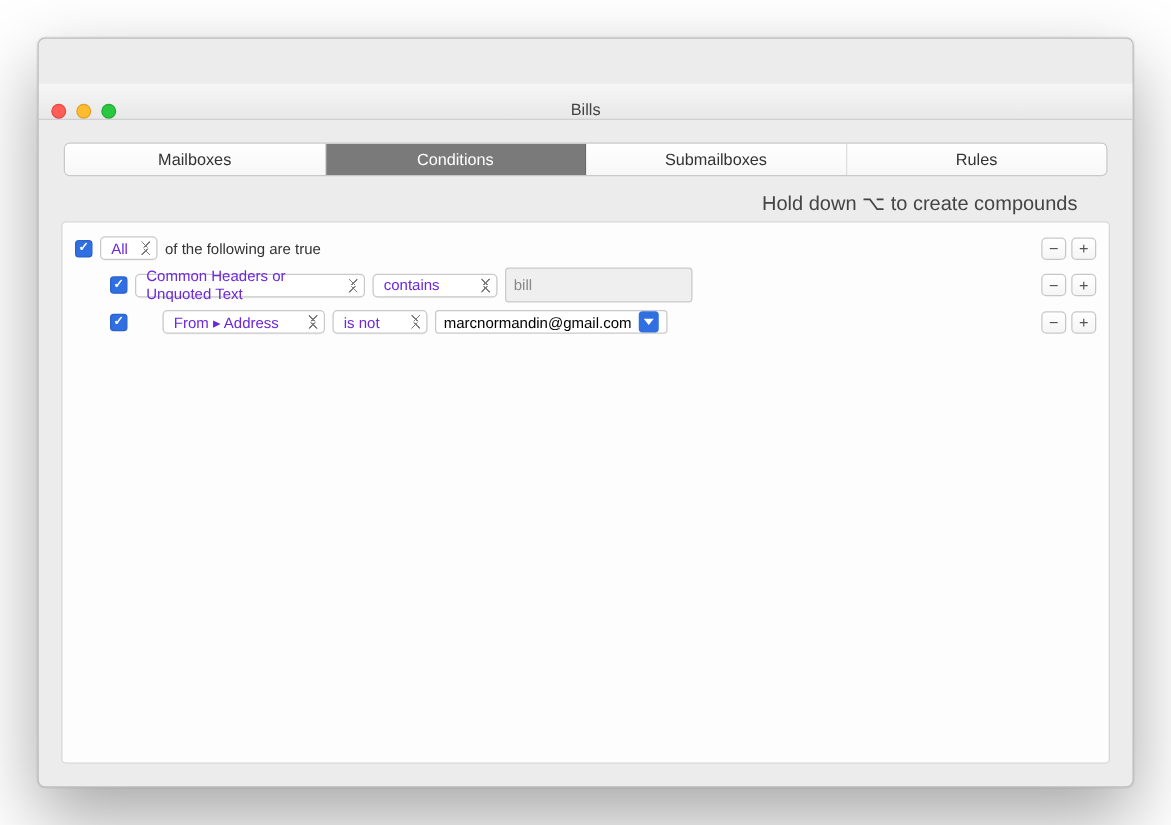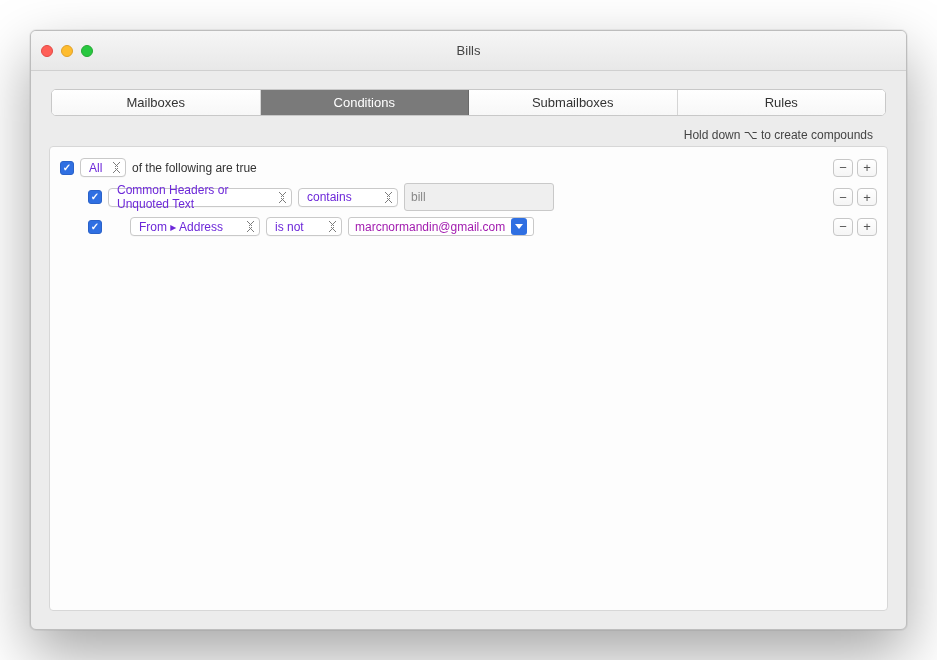--- a/index.html
+++ b/index.html
@@ -17,26 +17,27 @@
     height: 600px;
     background: #ececec;
     border: 1px solid #bdbdbd;
     border-radius: 6px;
     box-shadow: 0 25px 60px rgba(0,0,0,0.35), 0 0 0 1px rgba(0,0,0,0.05);
     display: flex;
     flex-direction: column;
     overflow: hidden;
   }
   .titlebar {
-    height: 40px;
-    display: flex;
-    align-items: center;
+    height: 29px;
+    display: flex;
+    align-items: flex-end;
     position: relative;
     background: linear-gradient(#f6f6f6, #e8e8e8);
     border-bottom: 1px solid #d0d0d0;
+    margin-top: 36px;
   }
   .traffic {
     display: flex;
     gap: 8px;
     padding-left: 10px;
   }
   .traffic span {
     width: 12px; height: 12px; border-radius: 50%; display: block;
   }
   .dot-red { background: #ff5f57; border: 0.5px solid #e34945; }
@@ -70,22 +71,22 @@
   }
   .tab:last-child { border-right: none; }
   .tab.active {
     background: #7a7a7a;
     color: #fff;
     border-right-color: #6a6a6a;
   }
   .hint-row {
     display: flex;
     justify-content: flex-end;
-    padding: 12px 33px 4px 28px;
-    font-size: 12px;
+    padding: 12px 44px 4px 28px;
+    font-size: 16px;
     color: #444;
   }
   .content {
     flex: 1;
     margin: 0 18px 18px 18px;
     background: #fdfdfd;
     border: 1px solid #d7d7d7;
     border-radius: 4px;
     padding: 8px 10px;
     overflow: auto;
@@ -155,21 +156,21 @@
   .textfield.disabled { background: #efefef; color: #888; }
   .token {
     height: 19px;
     padding: 0 6px 0 6px;
     border: 1px solid #c9c9c9;
     border-radius: 3px;
     font-size: 12px;
     display: inline-flex;
     align-items: center;
     background: #fff;
-    color: #a21caf;
+    color: #000000;
     gap: 4px;
   }
   .token-caret {
     width: 16px; height: 17px;
     background: #2f6fe2;
     border-radius: 3px;
     display: inline-flex;
     align-items: center; justify-content: center;
     margin-left: 2px;
   }

